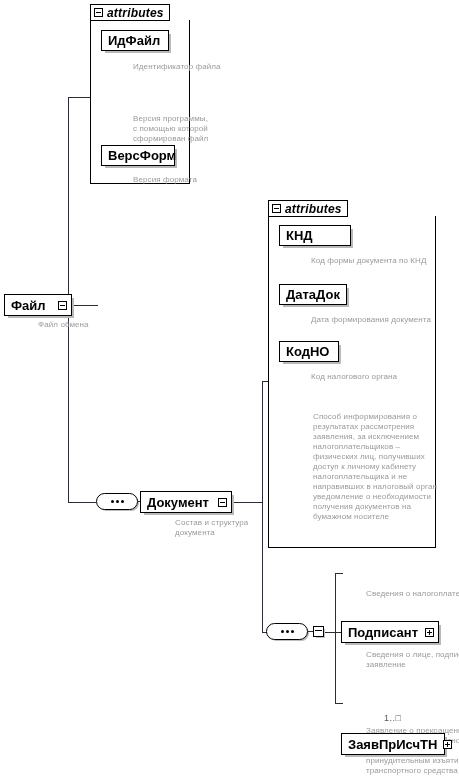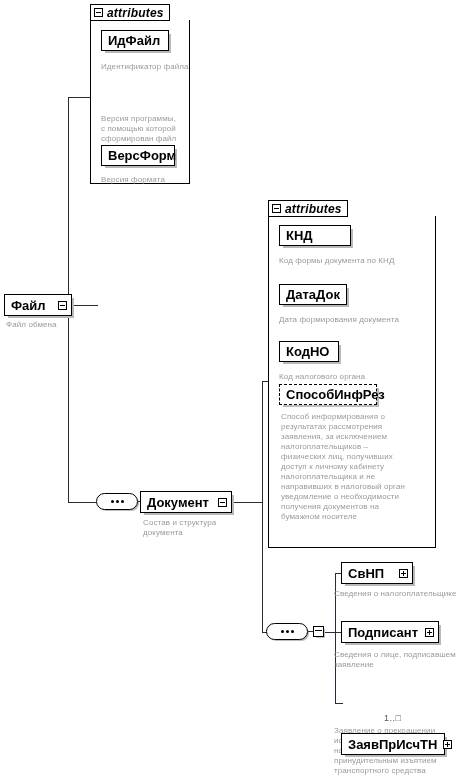--- a/index.html
+++ b/index.html
@@ -58,20 +58,21 @@
   .node .nm{
     font-weight:bold;font-size:13px;color:#000;
     padding:0 6px;white-space:nowrap;line-height:1;flex:1 1 auto;
   }
   .node .tgl{margin-right:4px;}
 
   
   .note{
     position:absolute;color:#9a9a9a;font-size:8px;line-height:10px;
     letter-spacing:.1px;
+    margin-left:32px;
   }
   .card{
     position:absolute;color:#555;font-size:9px;line-height:9px;
     letter-spacing:.5px;
   }
 
   
   .seq{position:absolute;z-index:2;display:flex;align-items:center;}
   .seq .cap{
     width:42px;height:17px;border:1.5px solid #000;border-radius:9px;
@@ -165,45 +166,38 @@
   <div class="node" style="left:279px;top:284px;width:68px;height:21px;">
     <span class="nm">ДатаДок</span>
   </div>
   <div class="note" style="left:279px;top:315px;width:140px;">Дата формирования документа</div>
 
   <div class="node" style="left:279px;top:341px;width:60px;height:21px;">
     <span class="nm">КодНО</span>
   </div>
   <div class="note" style="left:279px;top:372px;width:140px;">Код налогового органа</div>
 
-  <div class="node dashed" style="left:279px;top:384px;width:98px;height:21px;">
-    <span class="nm">СпособИнфРез</span>
-  </div>
   <div class="note" style="left:281px;top:412px;width:128px;">Способ информирования о результатах рассмотрения заявления, за исключением налогоплательщиков – физических лиц, получивших доступ к личному кабинету налогоплательщика и не направивших в налоговый орган уведомление о необходимости получения документов на бумажном носителе</div>
 
   <div class="seq" style="left:266px;top:623px;">
     <div class="cap">
       <i></i>
         <i></i>
         <i></i>
     </div>
     <div class="link"></div>
     <div class="sq"></div>
   </div>
 
   <div class="ln lh" style="left:323px;top:632px;width:12px;"></div>
   <div class="ln lv" style="left:335px;top:573px;height:130px;"></div>
   <div class="ln lh" style="left:335px;top:573px;width:8px;"></div>
   <div class="ln lh" style="left:335px;top:632px;width:8px;"></div>
   <div class="ln lh" style="left:335px;top:703px;width:8px;"></div>
 
-  <div class="node" style="left:341px;top:562px;width:72px;height:22px;">
-    <span class="nm">СвНП</span>
-    <span class="tgl plus"></span>
-  </div>
   <div class="note" style="left:334px;top:589px;width:124px;">Сведения о налогоплательщике</div>
 
   <div class="node" style="left:341px;top:621px;width:98px;height:22px;">
     <span class="nm">Подписант</span>
     <span class="tgl plus"></span>
   </div>
   <div class="note" style="left:334px;top:650px;width:126px;">Сведения о лице, подписавшем заявление</div>
 
   <div class="node" style="left:341px;top:692px;width:104px;height:22px;margin-top:41px;">
     <span class="nm">ЗаявПрИсчТН</span>

